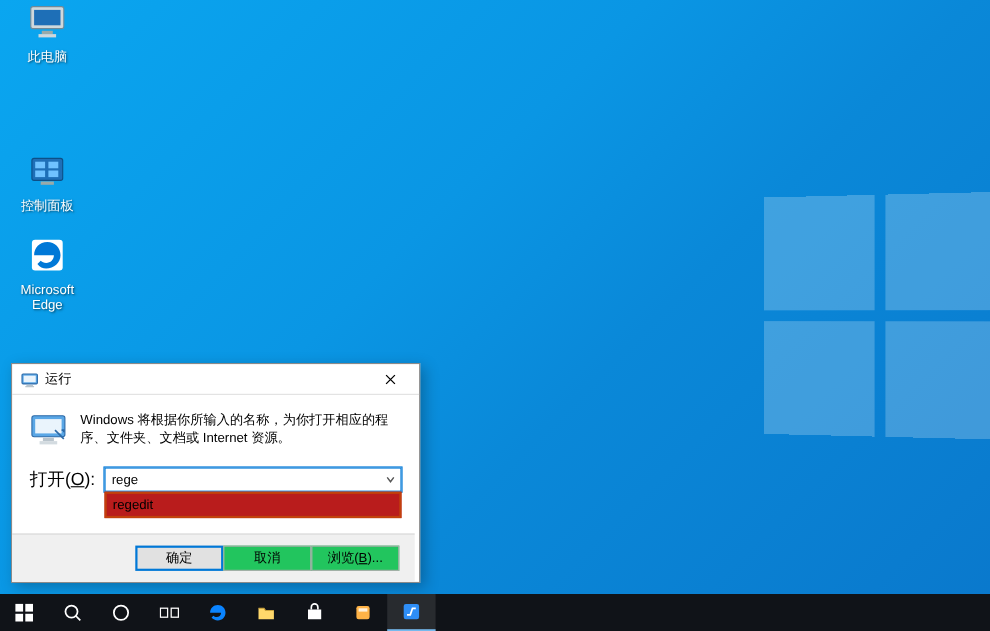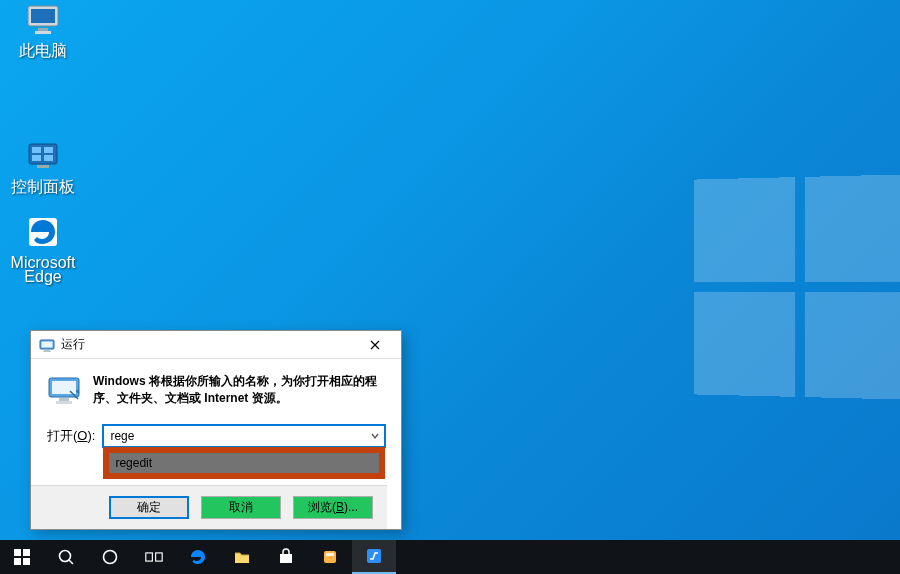--- a/index.html
+++ b/index.html
@@ -13,60 +13,59 @@
   .win-logo {
     position: absolute; right: -10px; top: 50%; transform: translateY(-50%);
     width: 220px; height: 220px; opacity: 0.22;
     display: grid; grid-template-columns: 1fr 1fr; grid-template-rows: 1fr 1fr; gap: 10px;
     transform: translateY(-50%) perspective(800px) rotateY(-10deg);
   }
   .win-logo div { background: #fff; }
 
   .dicon { position: absolute; width: 76px; text-align: center; cursor: pointer; }
   .dicon .img { width: 40px; height: 40px; margin: 0 auto 4px; display:flex; align-items:center; justify-content:center; }
-  .dicon .lbl { color: #fff; font-size: 16px; line-height: 14px; text-shadow: 1px 1px 2px rgba(0,0,0,0.6); white-space: pre-line; }
+  .dicon .lbl { color: #fff; font-size: 12px; line-height: 14px; text-shadow: 1px 1px 2px rgba(0,0,0,0.6); white-space: pre-line; }
 
   
   .run {
     position: absolute; left: 10px; bottom: 44px; width: 372px; height: 200px;
     background: #fff; border: 1px solid #8a8a8a; box-shadow: 4px 4px 12px rgba(0,0,0,0.25);
     font-size: 12px;
-    margin-left: 20px;
   }
   .run .titlebar { height: 28px; display:flex; align-items:center; padding: 0 6px 0 8px; border-bottom: 1px solid #e0e0e0; }
   .run .titlebar .ticon { width:16px; height:16px; margin-right:6px; }
   .run .titlebar .ttext { flex:1; font-size:12px; }
   .run .titlebar .closebtn { width:40px; height:26px; display:flex; align-items:center; justify-content:center; font-size:14px; }
 
   .run .body { padding: 14px 16px 8px 16px; }
   .run .row1 { display:flex; gap:12px; align-items:flex-start; margin-bottom: 18px;}
   .run .row1 .bigicon { width:34px; height:34px; flex:none; }
-  .run .row1 .desc { font-size:12px; line-height:17px; color:#000;font-weight:bold; }
+  .run .row1 .desc { font-size:12px; line-height:17px; color:#000; }
 
   .run .row2 { display:flex; align-items:center; gap:8px; position: relative; }
-  .run .row2 label { font-size:13px; white-space: nowrap; }
+  .run .row2 label { font-size:16px; white-space: nowrap; }
   .run .combo { flex:1; position:relative; }
   .run .combo input {
     width:100%; height:22px; border:1px solid #0078d7; outline:1px solid #0078d7;
     padding: 0 12px 0 6px; font-size:12px; font-family: inherit;
   }
   .run .combo .dd {
     position:absolute; right:1px; top:1px; width:18px; height:20px;
     display:flex; align-items:center; justify-content:center; font-size:8px; color:#555;
   }
   .run .autocomplete {
     position:absolute; left:0; right:0; top:22px;
-    background:#737373; border:6px solid #c2410c; z-index:5;
+    background:#b91c1c; border:2px solid #c2410c; z-index:5;
   }
   .run .autocomplete .item { padding:3px 6px; font-size:12px; }
 
   .run .footer {
-    position:absolute; left:0; right:14px; bottom:0; height:44px;
+    position:absolute; left:0; right:4px; bottom:0; height:44px;
     background:#f0f0f0; border-top:1px solid #d8d8d8;
-    display:flex; justify-content:flex-end; align-items:center; gap:12px; padding: 0 14px;
+    display:flex; justify-content:flex-end; align-items:center; gap:0; padding: 0 14px;
   }
   .run .footer button {
     width:80px; height:23px; font-size:12px; background:#22c55e;
     border:1px solid #adadad; font-family:inherit;
   }
   .run .footer button.primary { border:2px solid #0078d7; background:#e1e1e1; }
 
   
   .taskbar {
     position:absolute; left:0; right:0; bottom:0; height:34px;

